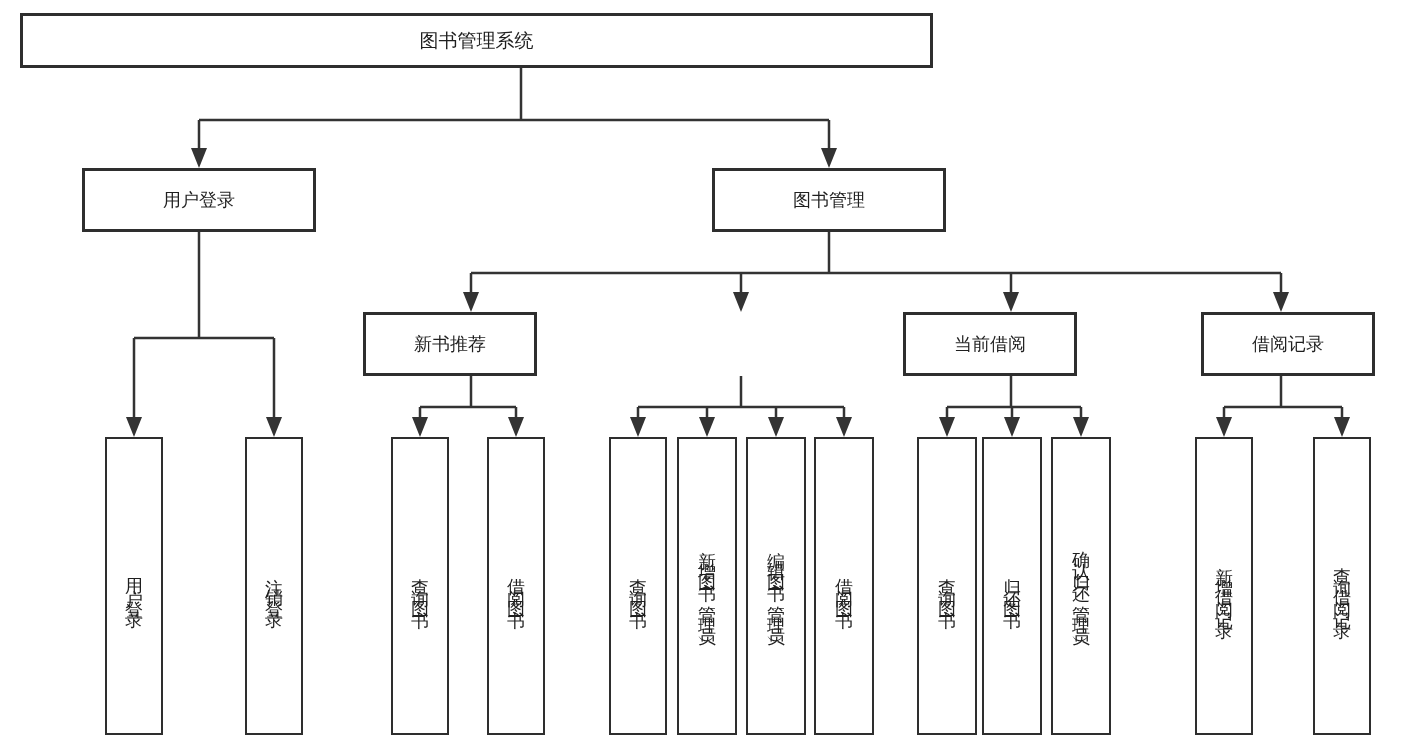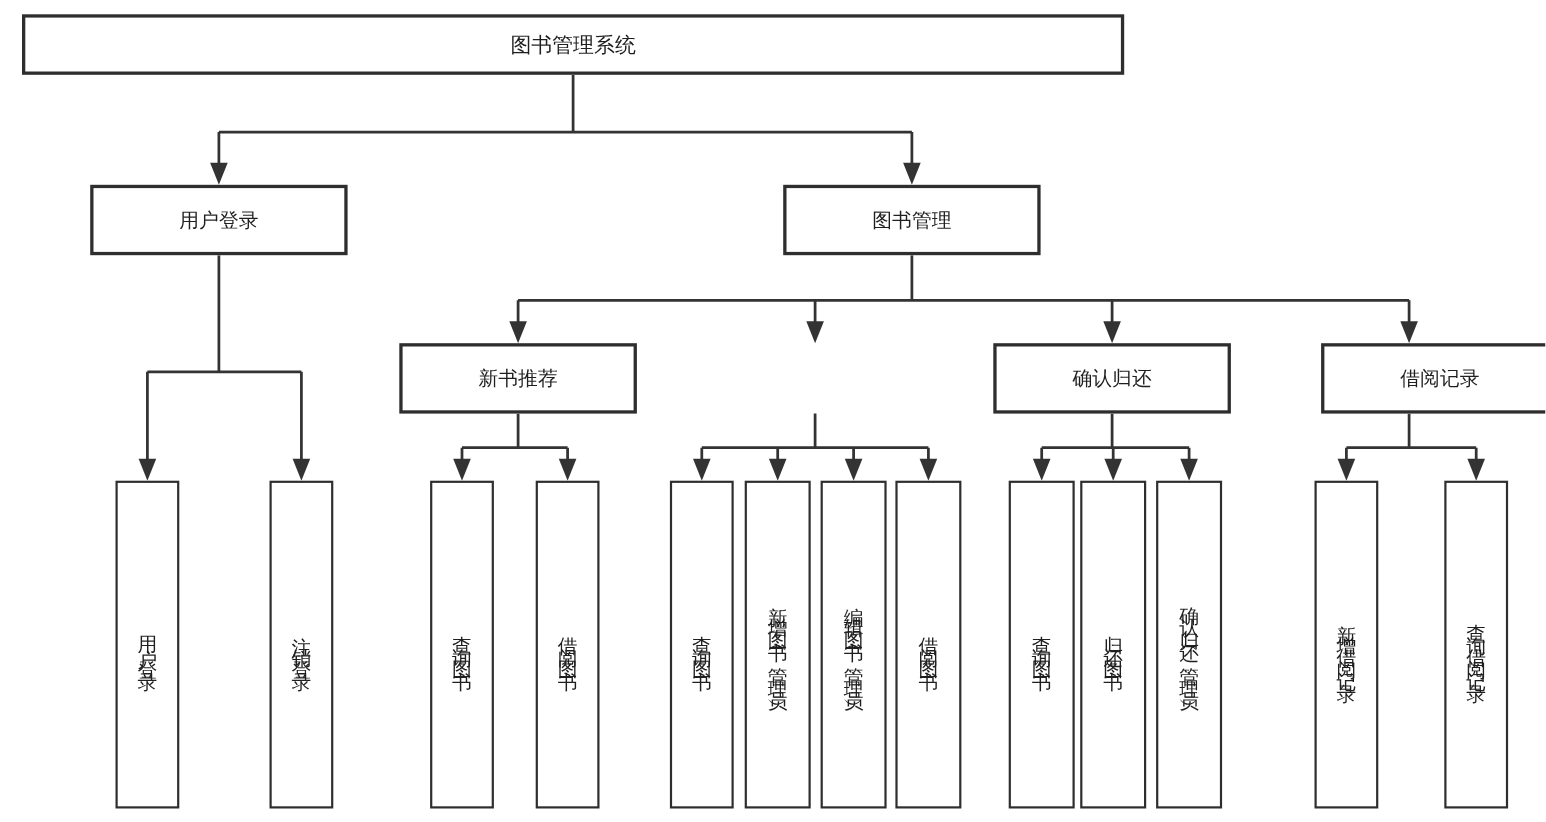--- a/index.html
+++ b/index.html
@@ -30,21 +30,21 @@
     background: #ffffff;
     border: 3px solid #2e2e2e;
     display: flex;
     align-items: center;
     justify-content: center;
     text-align: center;
     color: var(--text);
   }
   .root  { top: 13px;  height: 55px; font-size: 19px; }
   .lvl2  { top: 168px; height: 64px; width: 234px; font-size: 18px; }
-  .lvl3  { top: 312px; height: 64px; width: 216px; font-size: 18px; }
+  .lvl3  { top: 312px; height: 64px; width: 174px; font-size: 18px; }
   .leaf {
     top: 437px; height: 298px;
     border-width: 2.5px;
     writing-mode: vertical-rl;
     font-size: 18px;
     letter-spacing: 11px;
     line-height: 1;
   }
   .watermark {
     position: absolute;
@@ -107,27 +107,27 @@
       <polygon points="1073,417 1089,417 1081,437" fill="currentColor" stroke="none"></polygon>
     </g>
 
     <g>
       <path d="M1281 376 L1281 407 M1224 407 L1342 407 M1224 407 L1224 421 M1342 407 L1342 421"></path>
       <polygon points="1216,417 1232,417 1224,437" fill="currentColor" stroke="none"></polygon>
       <polygon points="1334,417 1350,417 1342,437" fill="currentColor" stroke="none"></polygon>
     </g>
   </svg>
 
-  <div class="box root" style="left:20px; width:1002px;">图书管理系统</div>
+  <div class="box root" style="left:20px; width:913px;">图书管理系统</div>
 
   <div class="box lvl2" style="left:82px;">用户登录</div>
   <div class="box lvl2" style="left:712px;">图书管理</div>
 
   <div class="box lvl3" style="left:363px;">新书推荐</div>
-  <div class="box lvl3" style="left:903px;">确认归还</div>
+  <div class="box lvl3" style="left:903px;">当前借阅</div>
   <div class="box lvl3" style="left:1173px;margin-left:28px;">借阅记录</div>
 
   <div class="box leaf" style="left:105px; width:58px;">用户登录</div>
   <div class="box leaf" style="left:245px; width:58px;">注销登录</div>
 
   <div class="box leaf" style="left:391px; width:58px;">查询图书</div>
   <div class="box leaf" style="left:487px; width:58px;">借阅图书</div>
 
   <div class="box leaf" style="left:609px; width:58px;">查询图书</div>
   <div class="box leaf" style="left:677px; width:60px;">新增图书（管理员）</div>

